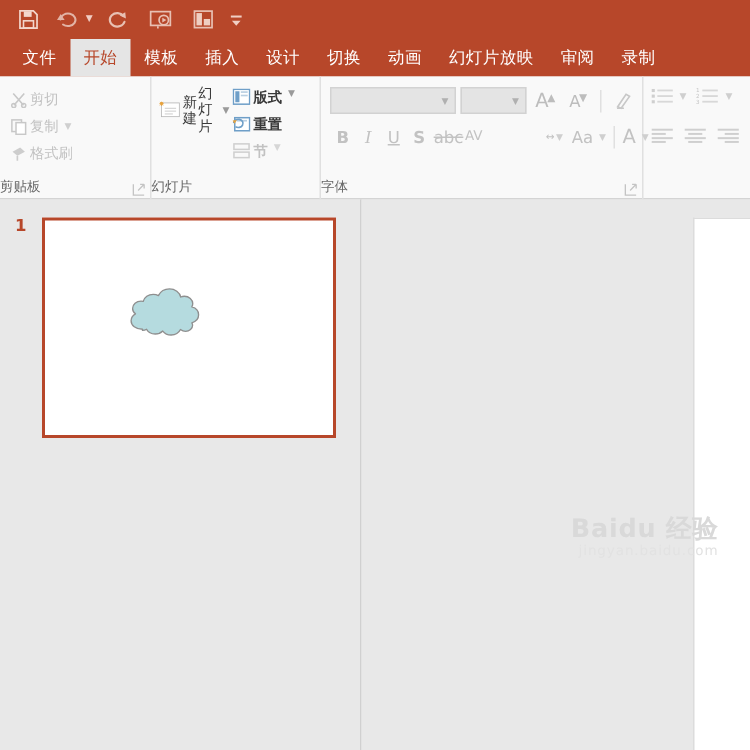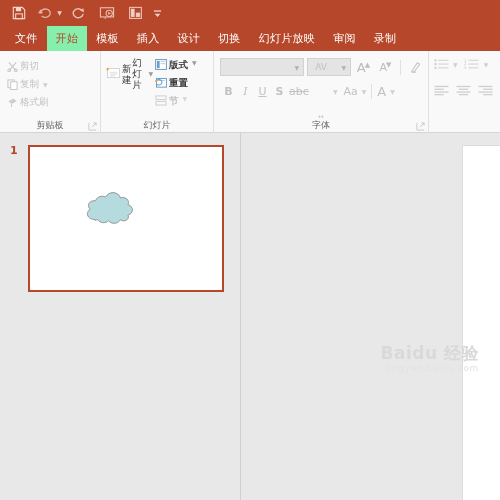--- a/index.html
+++ b/index.html
@@ -41,39 +41,39 @@
     display: flex; align-items: flex-end;
   }
   .tab {
     height: 25px; padding: 0 9px;
     display: flex; align-items: center; justify-content: center;
     font-size: 11px; color: #ffffff; white-space: nowrap;
     letter-spacing: 0.3px;
   }
   .tab:first-child { margin-left: 6px; }
   .tab.active {
-    background: #86efac; color: #b7472a;
+    background: #e5e5e5; color: #b7472a;
   }
 
   
   .ribbon {
     position: absolute; left: 0; top: 51px; width: 500px; height: 82px;
     background: #f9f9f9;
     border-bottom: 1px solid #d4d4d4;
     display: flex;
   }
   .grp {
     position: relative; height: 82px;
     border-right: 1px solid #e0e0e0;
     display: flex; flex-direction: column;
   }
   .grp-body { flex: 1; display: flex; align-items: flex-start; padding: 4px 4px 0 4px; }
   .grp-label {
     height: 15px; line-height: 15px;
-    text-align: center; font-size: 9px; color: #666;
+    font-size: 9px; color: #666;
     position: relative;
   }
   .grp-launcher {
     position: absolute; right: 3px; bottom: 2px;
     width: 9px; height: 9px; opacity: .55;
   }
 
   
   .grp-clipboard { width: 101px; }
   .paste-btn {
@@ -229,20 +229,21 @@
     </div>
   </div>
 
   <div class="tab-bar">
     <div class="tab">文件</div>
     <div class="tab active">开始</div>
     <div class="tab">模板</div>
     <div class="tab">插入</div>
     <div class="tab">设计</div>
     <div class="tab">切换</div>
+    <div class="tab">动画</div>
     <div class="tab">幻灯片放映</div>
     <div class="tab">审阅</div>
     <div class="tab">录制</div>
   </div>
 
   <div class="ribbon">
 
     <div class="grp grp-clipboard">
       <div class="grp-body">
         <div class="clip-col">
@@ -366,21 +367,21 @@
               <path d="M2.5 12h5" stroke="#c8c8c8" stroke-width="1.2"></path>
             </svg>
           </div>
         </div>
         <div class="font-row2">
           <div class="fbtn b">B</div>
           <div class="fbtn i">I</div>
           <div class="fbtn u">U</div>
           <div class="fbtn b">S</div>
           <div class="fbtn s" style="min-width:22px;">abc</div>
-          <div class="fbtn" style="min-width:22px;flex-direction:column;gap:42px;">
+          <div class="fbtn" style="min-width:22px;gap:42px;">
             <span style="font-size:9px;line-height:9px;">AV</span>
             <span style="font-size:7px;line-height:6px;">↔</span>
           </div>
           <span class="mini-dd">▼</span>
           <div class="fbtn" style="min-width:20px;">Aa</div>
           <span class="mini-dd">▼</span>
           <div class="vsep"></div>
           <div class="fbtn" style="min-width:15px;font-size:13px;">A</div>
           <span class="mini-dd">▼</span>
         </div>

